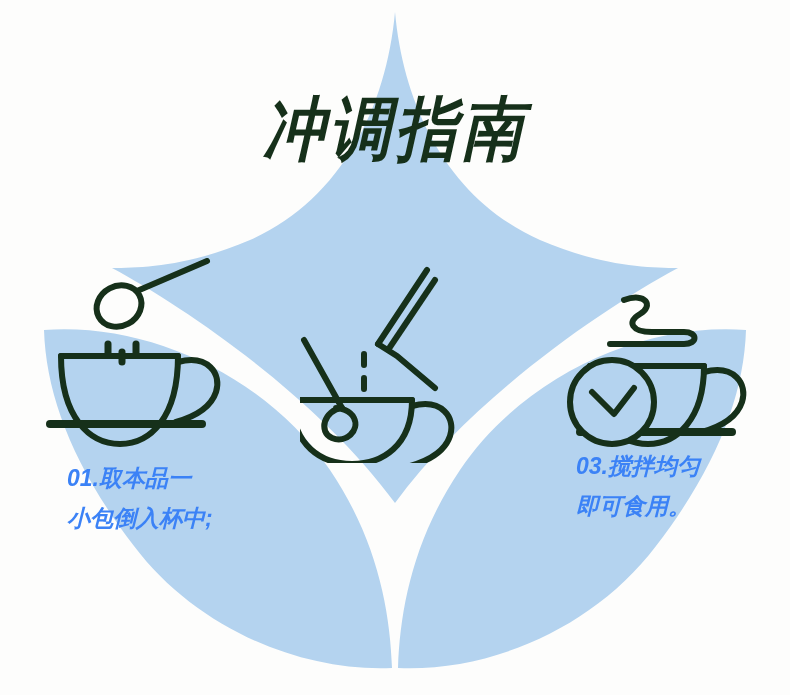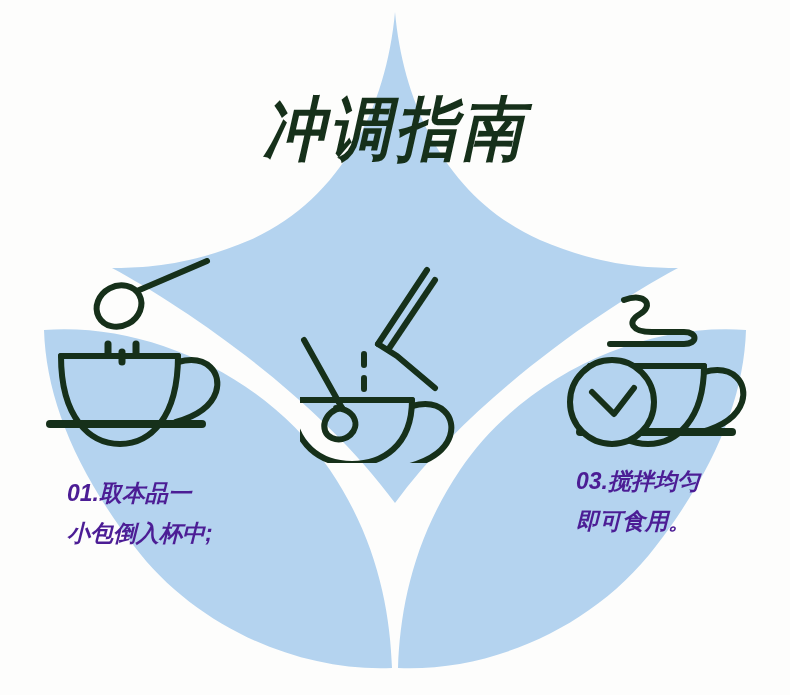--- a/index.html
+++ b/index.html
@@ -56,26 +56,25 @@
   .step-icon {
     position: absolute;
     left: 0;
     top: 0;
   }
   .step-text {
     position: absolute;
     font-size: 23px;
     font-weight: bold;
     font-style: italic;
-    color: #4c1d95;
+    color: #3b82f6;
     line-height: 1.75;
     letter-spacing: 0px;
     white-space: pre-line;
     font-family: "Liberation Sans", "DejaVu Sans", sans-serif;
-    margin-top: 15px;
   }
   #step1 { left: 42px;  top: 258px; width: 240px; height: 330px; }
   #step2 { left: 300px; top: 248px; width: 250px; height: 360px; }
   #step3 { left: 552px; top: 288px; width: 240px; height: 300px; }
 
   #step1 .step-text { left: 25px; top: 200px; width: 230px; }
   #step2 .step-text { left: 12px; top: 208px; width: 245px; }
   #step3 .step-text { left: 24px; top: 158px; width: 230px; }
 </style>
 </head>

